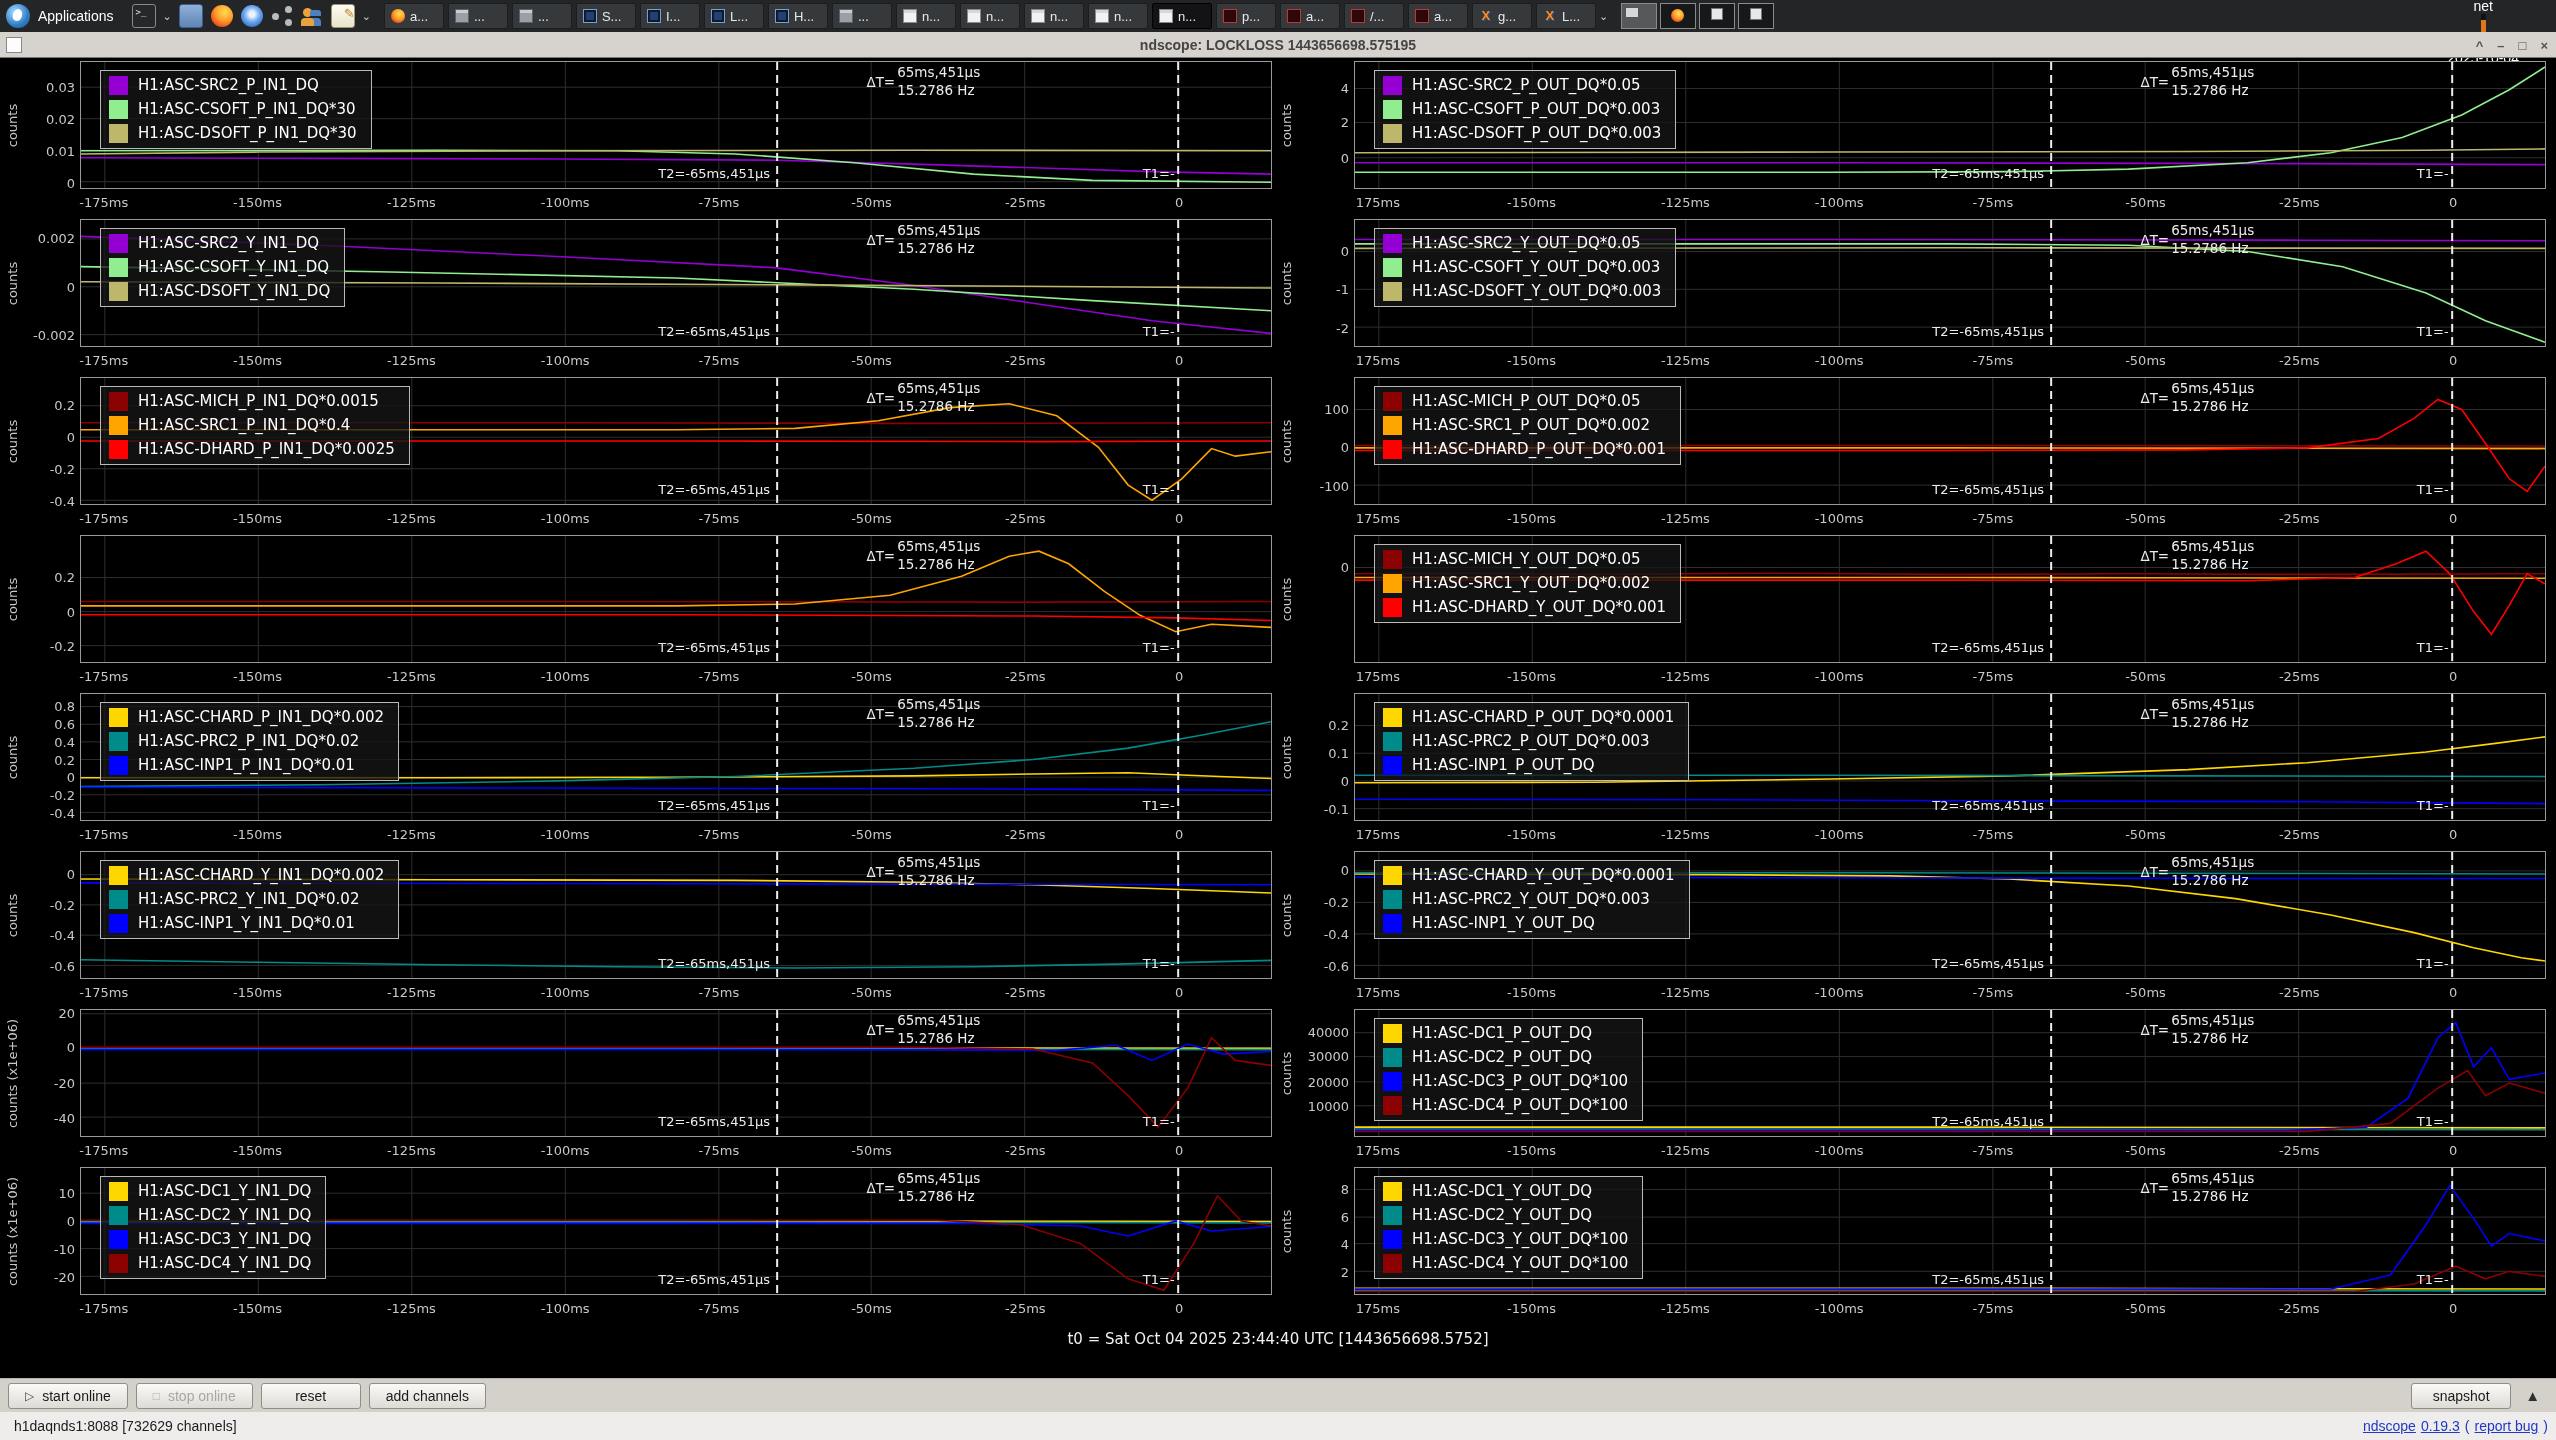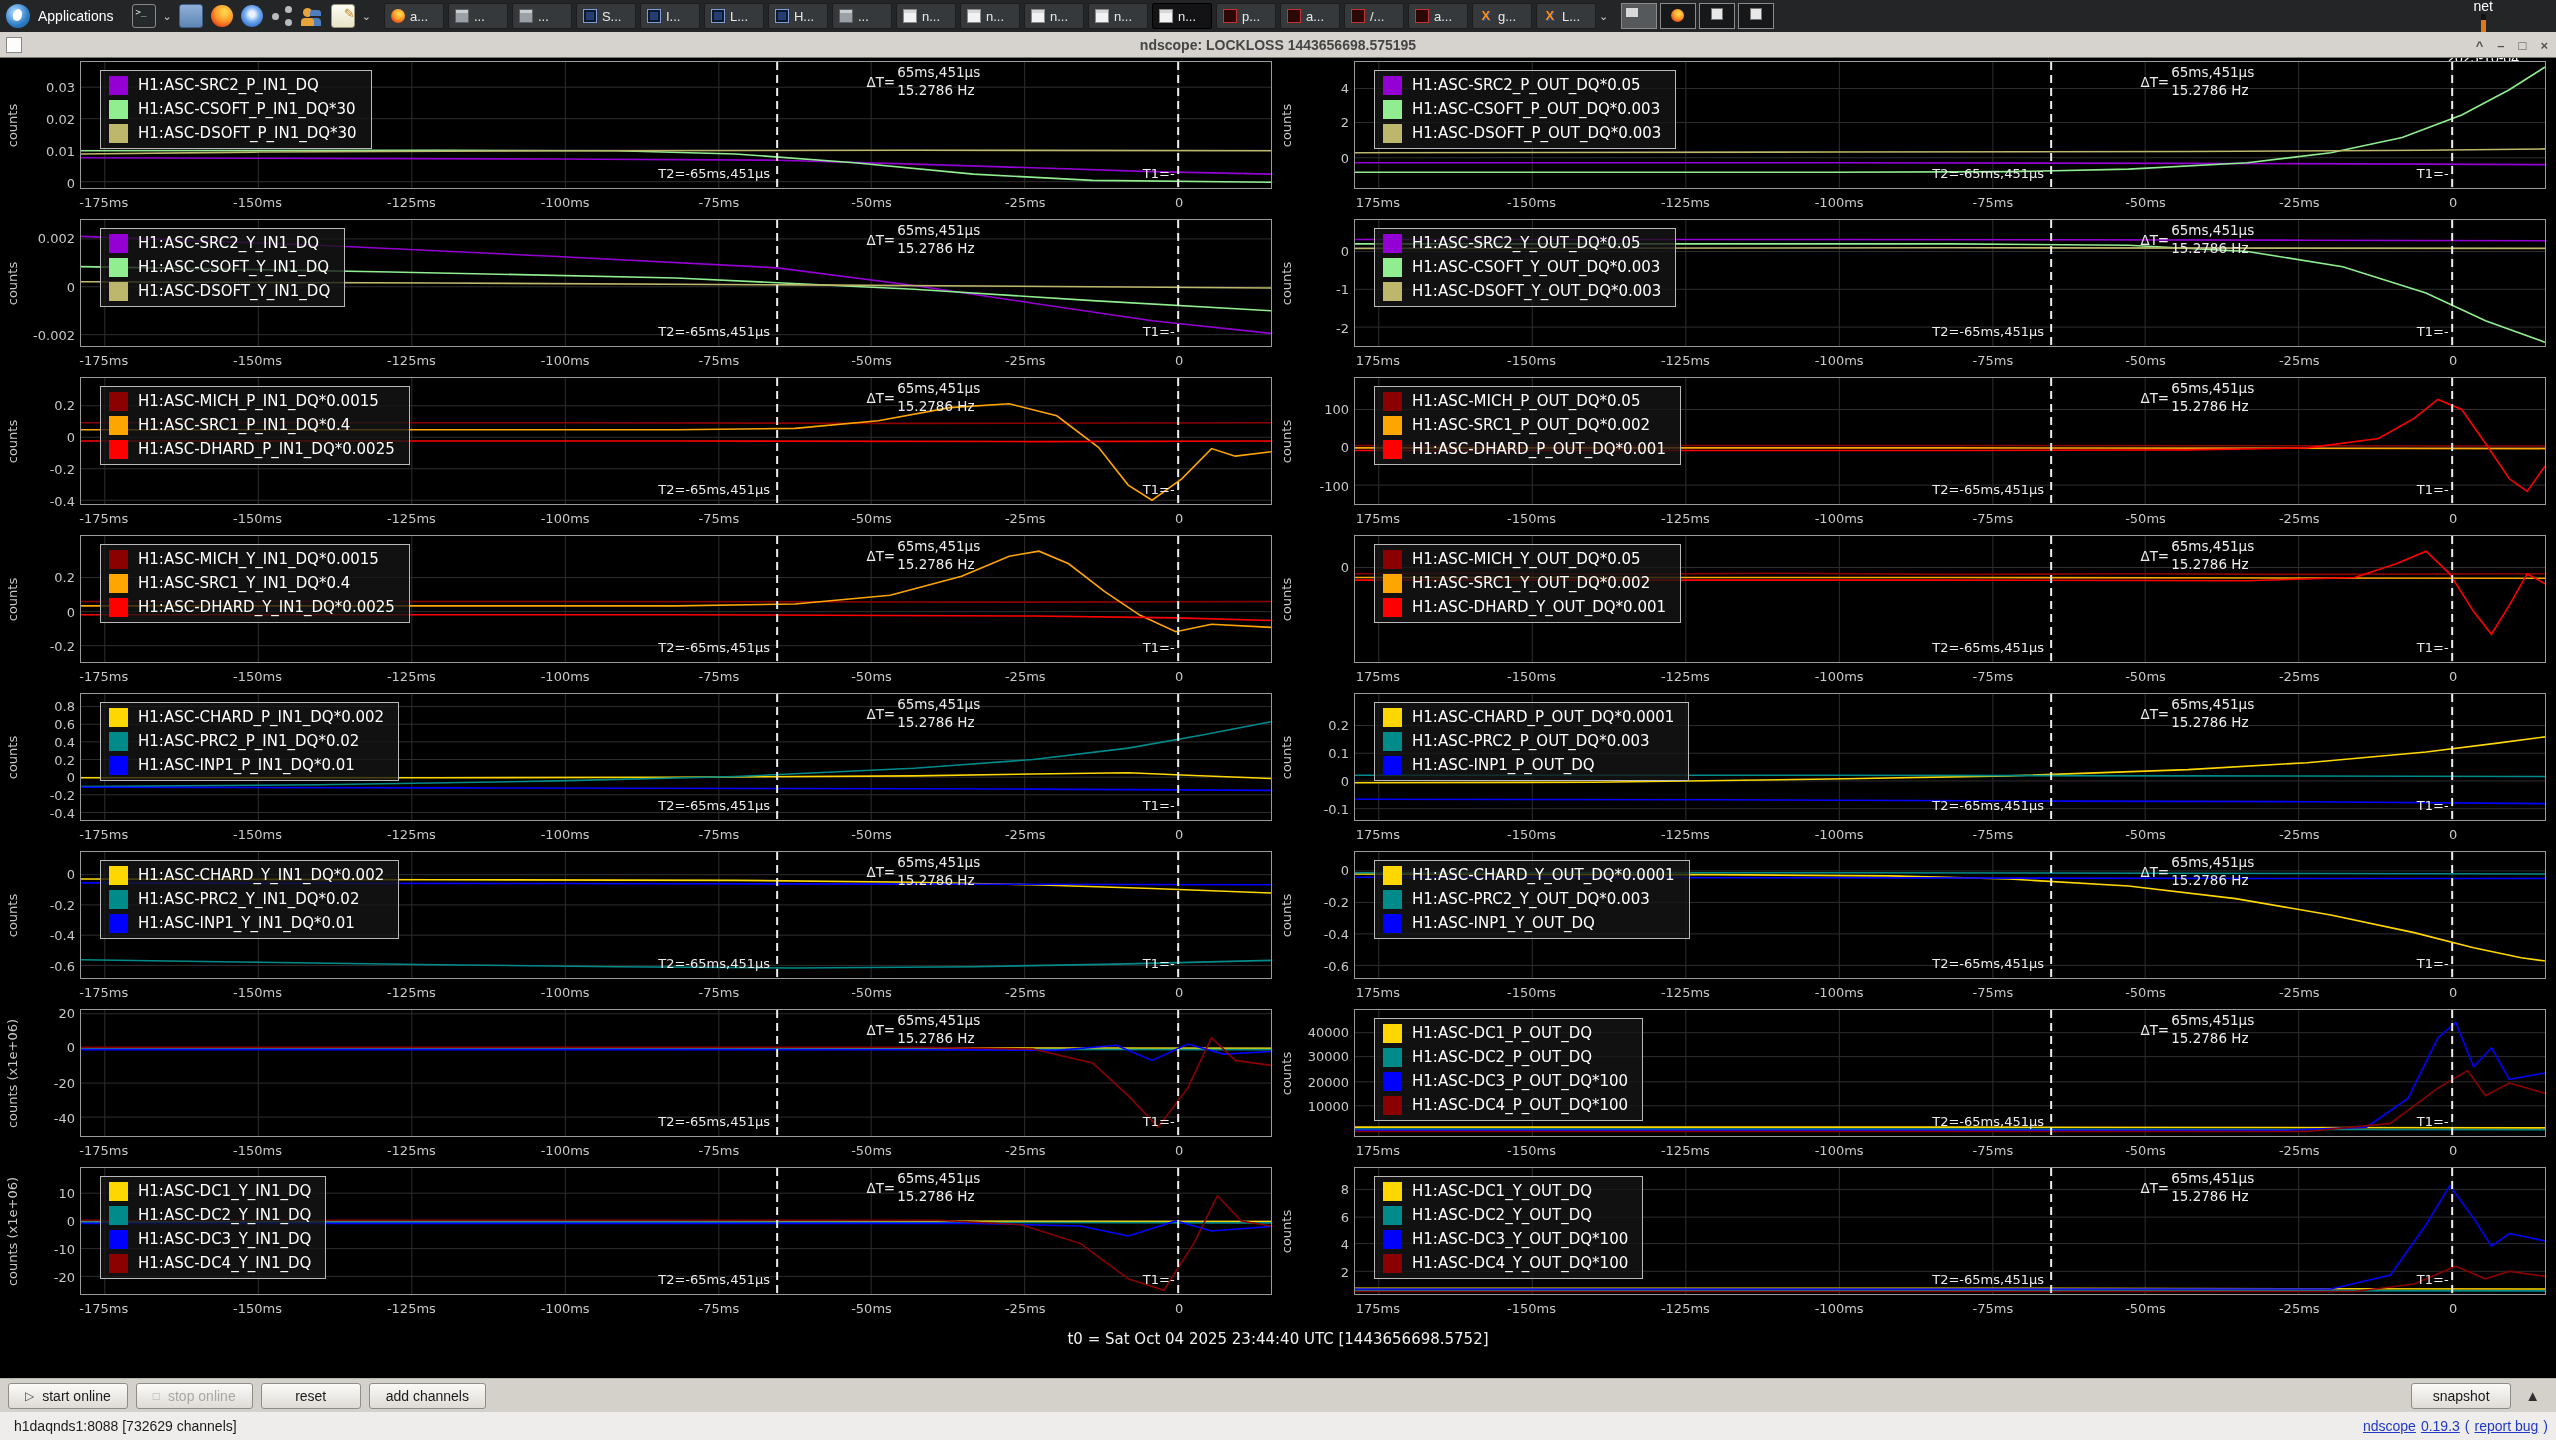--- a/index.html
+++ b/index.html
@@ -659,34 +659,20 @@
           <line x1="922" y1="0" x2="922" y2="128" stroke="#2e2e2e" stroke-width="1" vector-effect="non-scaling-stroke"></line>
           <line x1="0" y1="42.24" x2="1000" y2="42.24" stroke="#2e2e2e" stroke-width="1" vector-effect="non-scaling-stroke"></line>
           <line x1="0" y1="76.8" x2="1000" y2="76.8" stroke="#2e2e2e" stroke-width="1" vector-effect="non-scaling-stroke"></line>
           <line x1="0" y1="111.36" x2="1000" y2="111.36" stroke="#2e2e2e" stroke-width="1" vector-effect="non-scaling-stroke"></line>
           <polyline points="0.0,66.6 400.0,66.6 800.0,67.2 1000.0,66.6" fill="none" stroke="#8b0000" stroke-width="1.6" vector-effect="non-scaling-stroke"></polyline>
           <polyline points="0.0,71.0 500.0,71.0 600.0,69.1 680.0,60.2 740.0,41.0 780.0,20.5 805.0,15.4 830.0,28.2 860.0,56.3 890.0,80.6 920.0,97.3 950.0,89.6 1000.0,92.8" fill="none" stroke="#ffa500" stroke-width="1.6" vector-effect="non-scaling-stroke"></polyline>
           <polyline points="0.0,80.0 500.0,80.0 800.0,81.3 920.0,83.2 1000.0,85.8" fill="none" stroke="#ff0000" stroke-width="1.6" vector-effect="non-scaling-stroke"></polyline>
           <line x1="585" y1="0" x2="585" y2="128" stroke="#ededed" stroke-width="2" vector-effect="non-scaling-stroke" stroke-dasharray="8 5"></line>
           <line x1="922" y1="0" x2="922" y2="128" stroke="#ededed" stroke-width="2" vector-effect="non-scaling-stroke" stroke-dasharray="8 5"></line>
         </svg>
-        <div class="legend">
-          <div class="lrow">
-            <span class="sw" style="background: rgb(139, 0, 0);"></span>
-            <span class="lt">H1:ASC-MICH_Y_IN1_DQ*0.0015</span>
-          </div>
-          <div class="lrow">
-            <span class="sw" style="background: rgb(255, 165, 0);"></span>
-            <span class="lt">H1:ASC-SRC1_Y_IN1_DQ*0.4</span>
-          </div>
-          <div class="lrow">
-            <span class="sw" style="background: rgb(255, 0, 0);"></span>
-            <span class="lt">H1:ASC-DHARD_Y_IN1_DQ*0.0025</span>
-          </div>
-        </div>
         <div class="dt">
           <span>ΔT=</span>
           <div class="dtv">
             <span>65ms,451μs</span>
             <span>15.2786 Hz</span>
           </div>
         </div>
         <div class="t2l">T2=-65ms,451μs</div>
         <div class="t1l">T1=-</div>
       </div>

